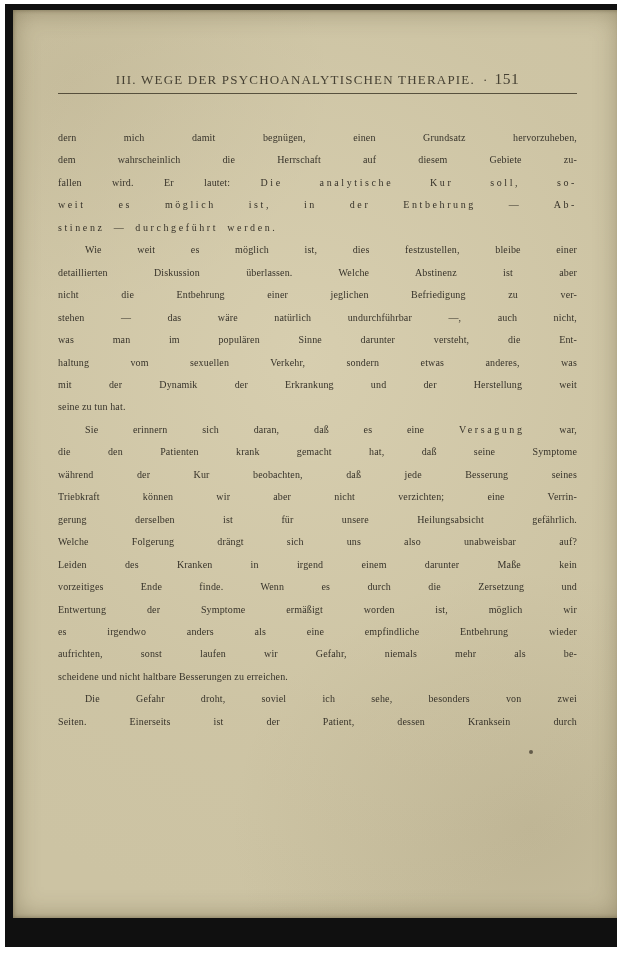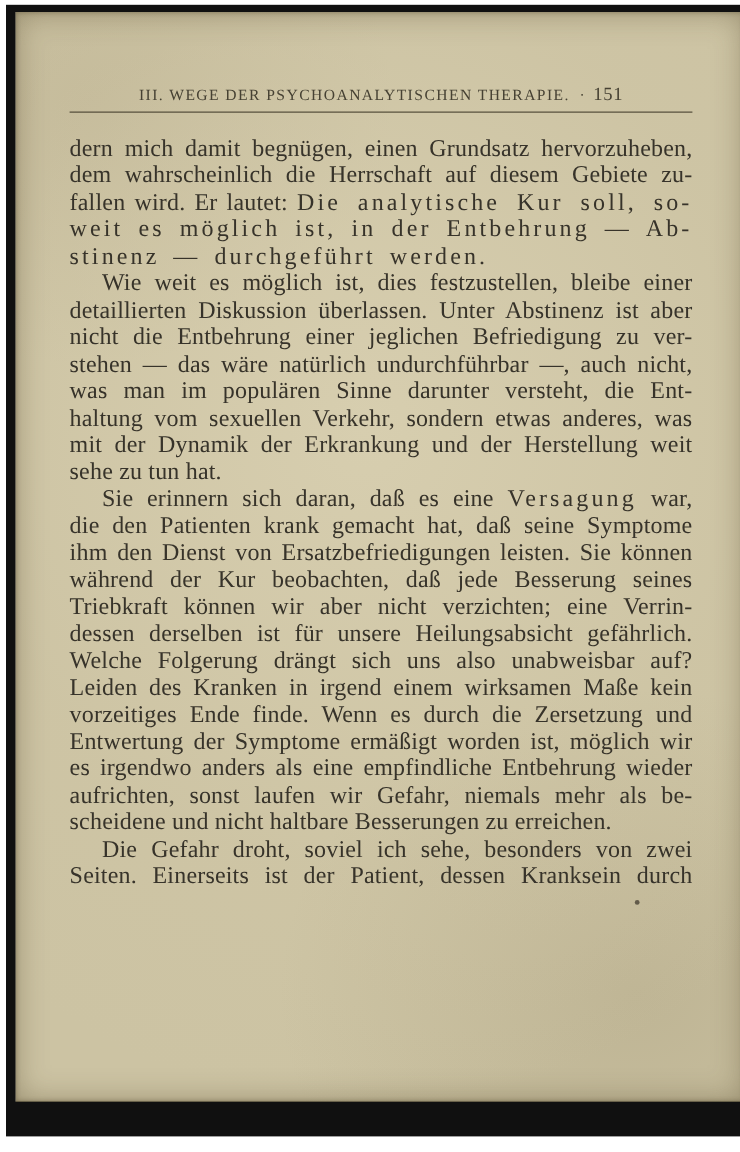--- a/index.html
+++ b/index.html
@@ -45,22 +45,22 @@
     letter-spacing: 0.5px;
     margin-left: 6px;
   }
   .page-header .sep { margin-left: 8px; }
   .header-rule {
     height: 0;
     border-bottom: 1.2px solid rgba(66,60,44,0.85);
     margin-top: 5px;
   }
   .body-text {
-    margin-top: 19px;
-    font-size: 20px;
+    margin-top: 33px;
+    font-size: 10px;
     line-height: 22.45px;
     letter-spacing: 0.15px;
     color: #37332a;
   }
   .line {
     text-align: justify;
     text-align-last: justify;
   }
   .line.last {
     text-align-last: left;
@@ -93,35 +93,34 @@
         <span>III. WEGE DER PSYCHOANALYTISCHEN THERAPIE.</span><span class="sep">·</span><span class="pgnum">151</span>
       </header>
       <div class="header-rule"></div>
       <main class="body-text">
           <div class="line"><span>dern mich damit begnügen, einen Grundsatz hervorzuheben,</span></div>
           <div class="line"><span>dem wahrscheinlich die Herrschaft auf diesem Gebiete zu-</span></div>
           <div class="line"><span>fallen wird. Er lautet: </span><span class="sperr">Die analytische Kur soll, so-</span></div>
           <div class="line"><span class="sperr">weit es möglich ist, in der Entbehrung — Ab-</span></div>
           <div class="line last"><span class="sperr">stinenz — durchgeführt werden.</span></div>
           <div class="line indent"><span>Wie weit es möglich ist, dies festzustellen, bleibe einer</span></div>
-          <div class="line"><span>detaillierten Diskussion überlassen. Unter Abstinenz ist aber</span></div>
+          <div class="line"><span>detaillierten Diskussion überlassen. Welche Abstinenz ist aber</span></div>
           <div class="line"><span>nicht die Entbehrung einer jeglichen Befriedigung zu ver-</span></div>
           <div class="line"><span>stehen — das wäre natürlich undurchführbar —, auch nicht,</span></div>
           <div class="line"><span>was man im populären Sinne darunter versteht, die Ent-</span></div>
           <div class="line"><span>haltung vom sexuellen Verkehr, sondern etwas anderes, was</span></div>
           <div class="line"><span>mit der Dynamik der Erkrankung und der Herstellung weit</span></div>
-          <div class="line last"><span>sehe zu tun hat.</span></div>
+          <div class="line last"><span>seine zu tun hat.</span></div>
           <div class="line indent"><span>Sie erinnern sich daran, daß es eine </span><span class="sperr">Versagung</span><span> war,</span></div>
           <div class="line"><span>die den Patienten krank gemacht hat, daß seine Symptome</span></div>
-          <div class="line"><span>ihm den Dienst von Ersatzbefriedigungen leisten. Sie können</span></div>
           <div class="line"><span>während der Kur beobachten, daß jede Besserung seines</span></div>
           <div class="line"><span>Triebkraft können wir aber nicht verzichten; eine Verrin-</span></div>
-          <div class="line"><span>dessen derselben ist für unsere Heilungsabsicht gefährlich.</span></div>
+          <div class="line"><span>gerung derselben ist für unsere Heilungsabsicht gefährlich.</span></div>
           <div class="line"><span>Welche Folgerung drängt sich uns also unabweisbar auf?</span></div>
-          <div class="line"><span>Leiden des Kranken in irgend einem wirksamen Maße kein</span></div>
+          <div class="line"><span>Leiden des Kranken in irgend einem darunter Maße kein</span></div>
           <div class="line"><span>vorzeitiges Ende finde. Wenn es durch die Zersetzung und</span></div>
           <div class="line"><span>Entwertung der Symptome ermäßigt worden ist, möglich wir</span></div>
           <div class="line"><span>es irgendwo anders als eine empfindliche Entbehrung wieder</span></div>
           <div class="line"><span>aufrichten, sonst laufen wir Gefahr, niemals mehr als be-</span></div>
           <div class="line last"><span>scheidene und nicht haltbare Besserungen zu erreichen.</span></div>
           <div class="line indent"><span>Die Gefahr droht, soviel ich sehe, besonders von zwei</span></div>
           <div class="line"><span>Seiten. Einerseits ist der Patient, dessen Kranksein durch</span></div>
         </main>
     </div>
     <span class="speck"></span>

